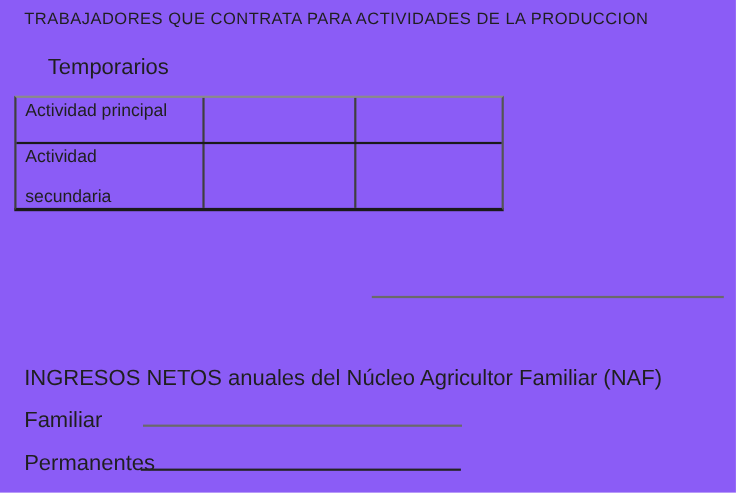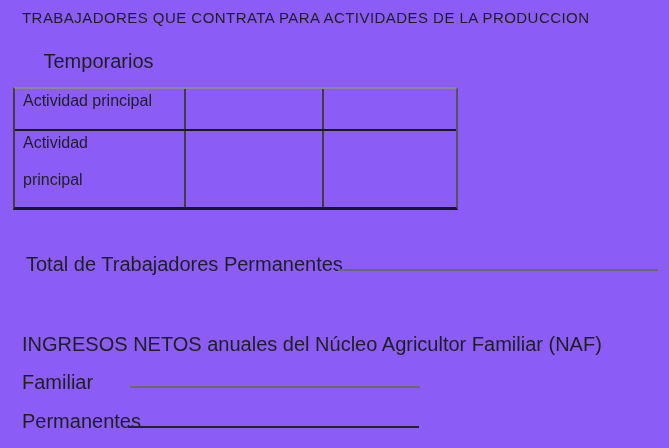--- a/index.html
+++ b/index.html
@@ -37,21 +37,21 @@
     position: absolute; top: 0; height: 100%;
     box-sizing: border-box;
     font-size: 16px; padding-top: 4px; text-align: center;
     white-space: nowrap;
   }
   .hcell-1 { left: 0; width: 136px; border-right: 2px solid #3f3f3f; }
   .hcell-2 { left: 136px; width: 134px; }
 
   .body-box {
     position: absolute; left: 13px; top: 87px;
-    width: 445px; height: 123px;
+    width: 445px; height: 105px;
     box-sizing: border-box;
     border-top: 2px solid #8a8a8a;
     border-left: 2px solid #3f3f3f;
     border-right: 2px solid #555555;
     border-bottom: 3px solid #1a1a1a;
   }
   .v-line { position: absolute; top: 0; bottom: 0; width: 2px; background: #3f3f3f; }
   .v1 { left: 169px; }
   .v2 { left: 307px; }
   .h-sep { position: absolute; left: 0; right: 0; top: 40px; height: 2px; background: #1a1a1a; }
@@ -86,29 +86,28 @@
   <div class="txt row-group-label">Temporarios</div>
 
 
   <div class="body-box">
     <div class="v-line v1"></div>
     <div class="v-line v2"></div>
     <div class="h-sep"></div>
 
     <div class="cell-label r1">Actividad principal</div>
     <div class="cell-label r2a">Actividad</div>
-    <div class="cell-label r2b">principal</div>
+    <div class="cell-label r2b">secundaria</div>
 
     <div class="fill-cell c-r1-personas"></div>
     <div class="fill-cell c-r1-dias"></div>
     <div class="fill-cell c-r2-personas"></div>
     <div class="fill-cell c-r2-dias"></div>
   </div>
 
-  <div class="txt total-label">Total de Trabajadores Permanentes</div>
   <div class="fill-line total-line"></div>
 
   <div class="txt section-heading">INGRESOS NETOS anuales del Núcleo Agricultor Familiar (NAF)</div>
 
   <div class="txt predial-label">Familiar</div>
   <div class="fill-line predial-line"></div>
 
   <div class="txt extrapredial-label">Permanentes</div>
   <div class="fill-line extrapredial-line"></div>
 

